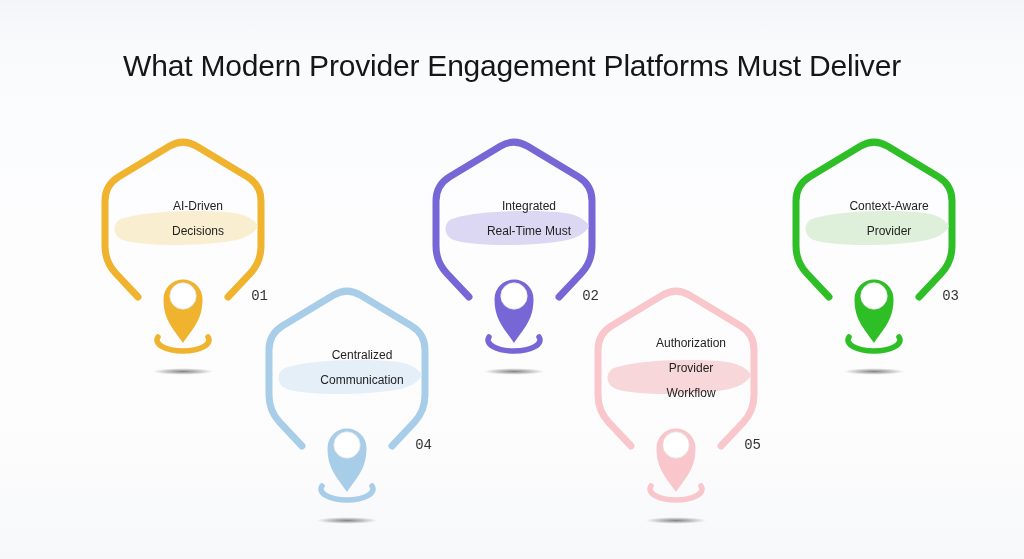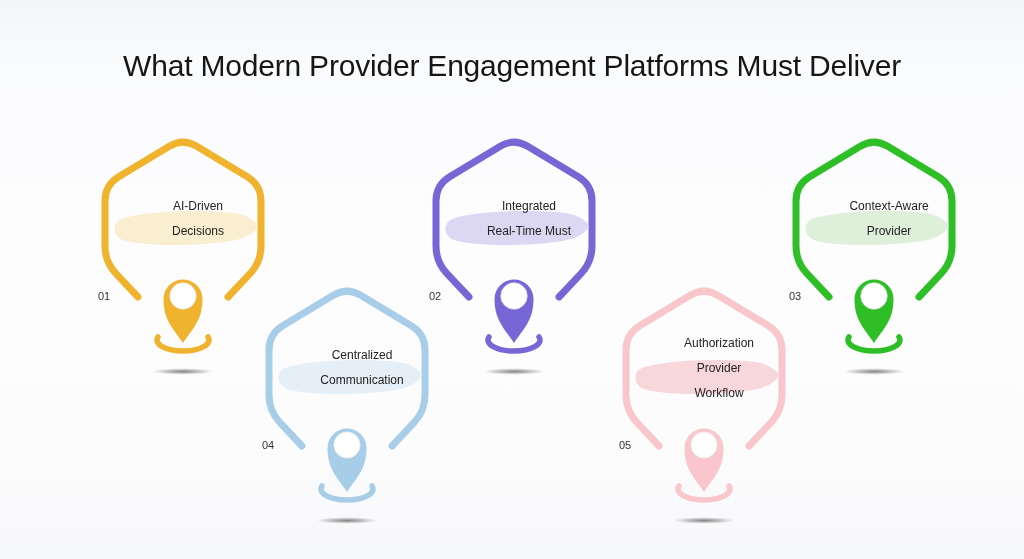--- a/index.html
+++ b/index.html
@@ -15,37 +15,37 @@
   .title{
     position:absolute;top:49px;left:0;width:1024px;
     text-align:center;
     font-size:30px;font-weight:normal;color:#161616;letter-spacing:-0.2px;
   }
   .card{position:absolute;width:170px;height:250px;}
   .card-1{left:98px;top:130px;}
   .card-2{left:429px;top:130px;}
   .card-3{left:789px;top:130px;}
   .card-4{left:262px;top:279px;}
-  .card-5{left:619px;top:279px;}
+  .card-5{left:591px;top:279px;}
   .card svg.shape{position:absolute;left:0;top:0;width:170px;height:250px;overflow:visible;}
   .hex-outline{fill:none;stroke:var(--c);stroke-width:7;stroke-linecap:round;stroke-linejoin:round;}
   .pin-body{fill:var(--c);}
   .pin-hole{fill:#ffffff;stroke:#e3e3e3;stroke-width:0.8;}
   .pin-arc{fill:none;stroke:var(--c);stroke-width:5.5;stroke-linecap:round;}
   .swoosh{position:absolute;left:11px;top:77px;width:150px;height:42px;overflow:visible;z-index:1;}
   .swoosh path{fill:var(--sw);}
   .card-label{
     position:absolute;left:4px;top:46px;width:162px;height:86px;
     display:flex;flex-direction:column;align-items:center;justify-content:center;
     z-index:2;
     font-size:12px;line-height:25px;color:#232323;text-align:center;padding-left:15px;
   }
   .pin-number{
     position:absolute;left:0;top:159px;width:170px;height:14px;
-    text-align:left;font-size:11px;line-height:14px;color:#333;z-index:3;
+    text-align:right;font-size:14px;line-height:14px;color:#333;z-index:3;font-family:Liberation Mono, monospace;
   }
   .ground-shadow{
     position:absolute;left:43px;top:237px;width:84px;height:9px;
     background:radial-gradient(ellipse 50% 50% at 50% 50%,rgba(35,35,35,0.55) 0%,rgba(35,35,35,0.25) 40%,rgba(35,35,35,0) 72%);
   }
 </style>
 </head>
 <body>
 
 <div class="canvas">

